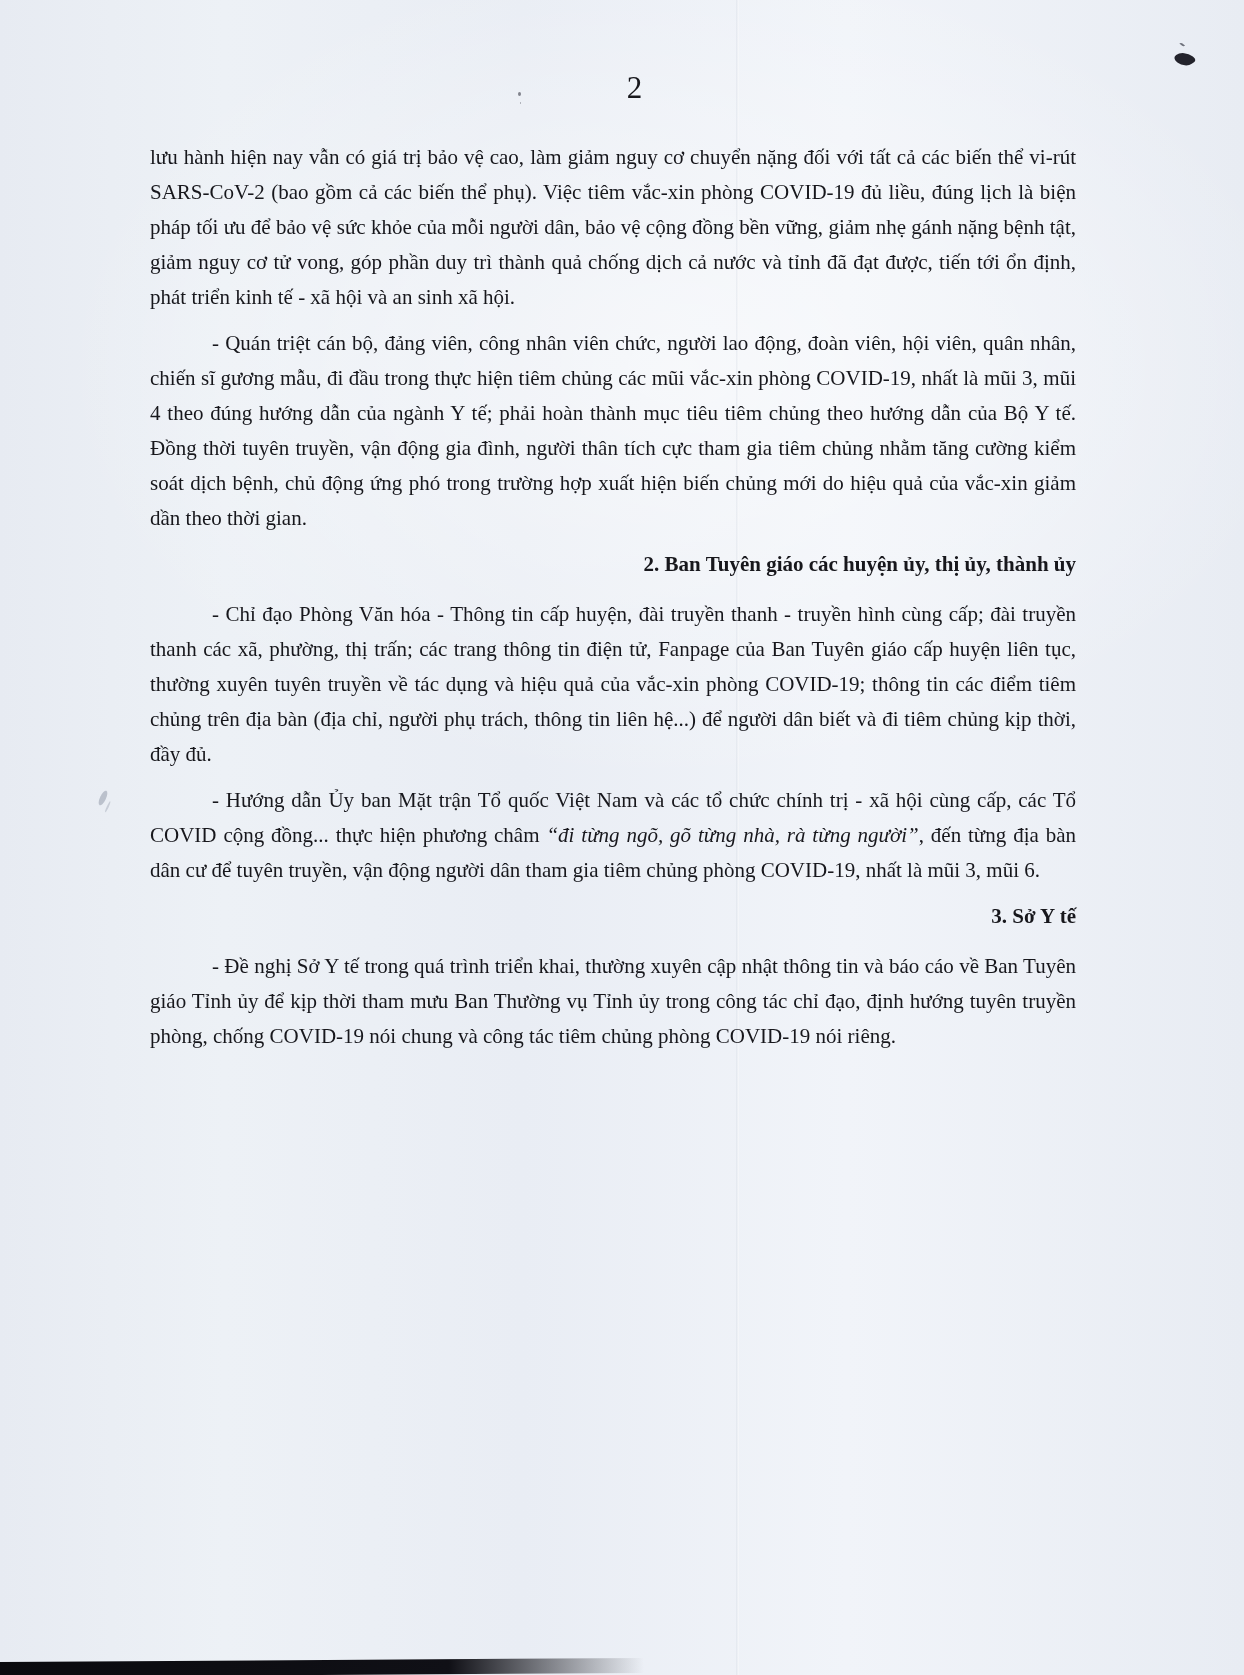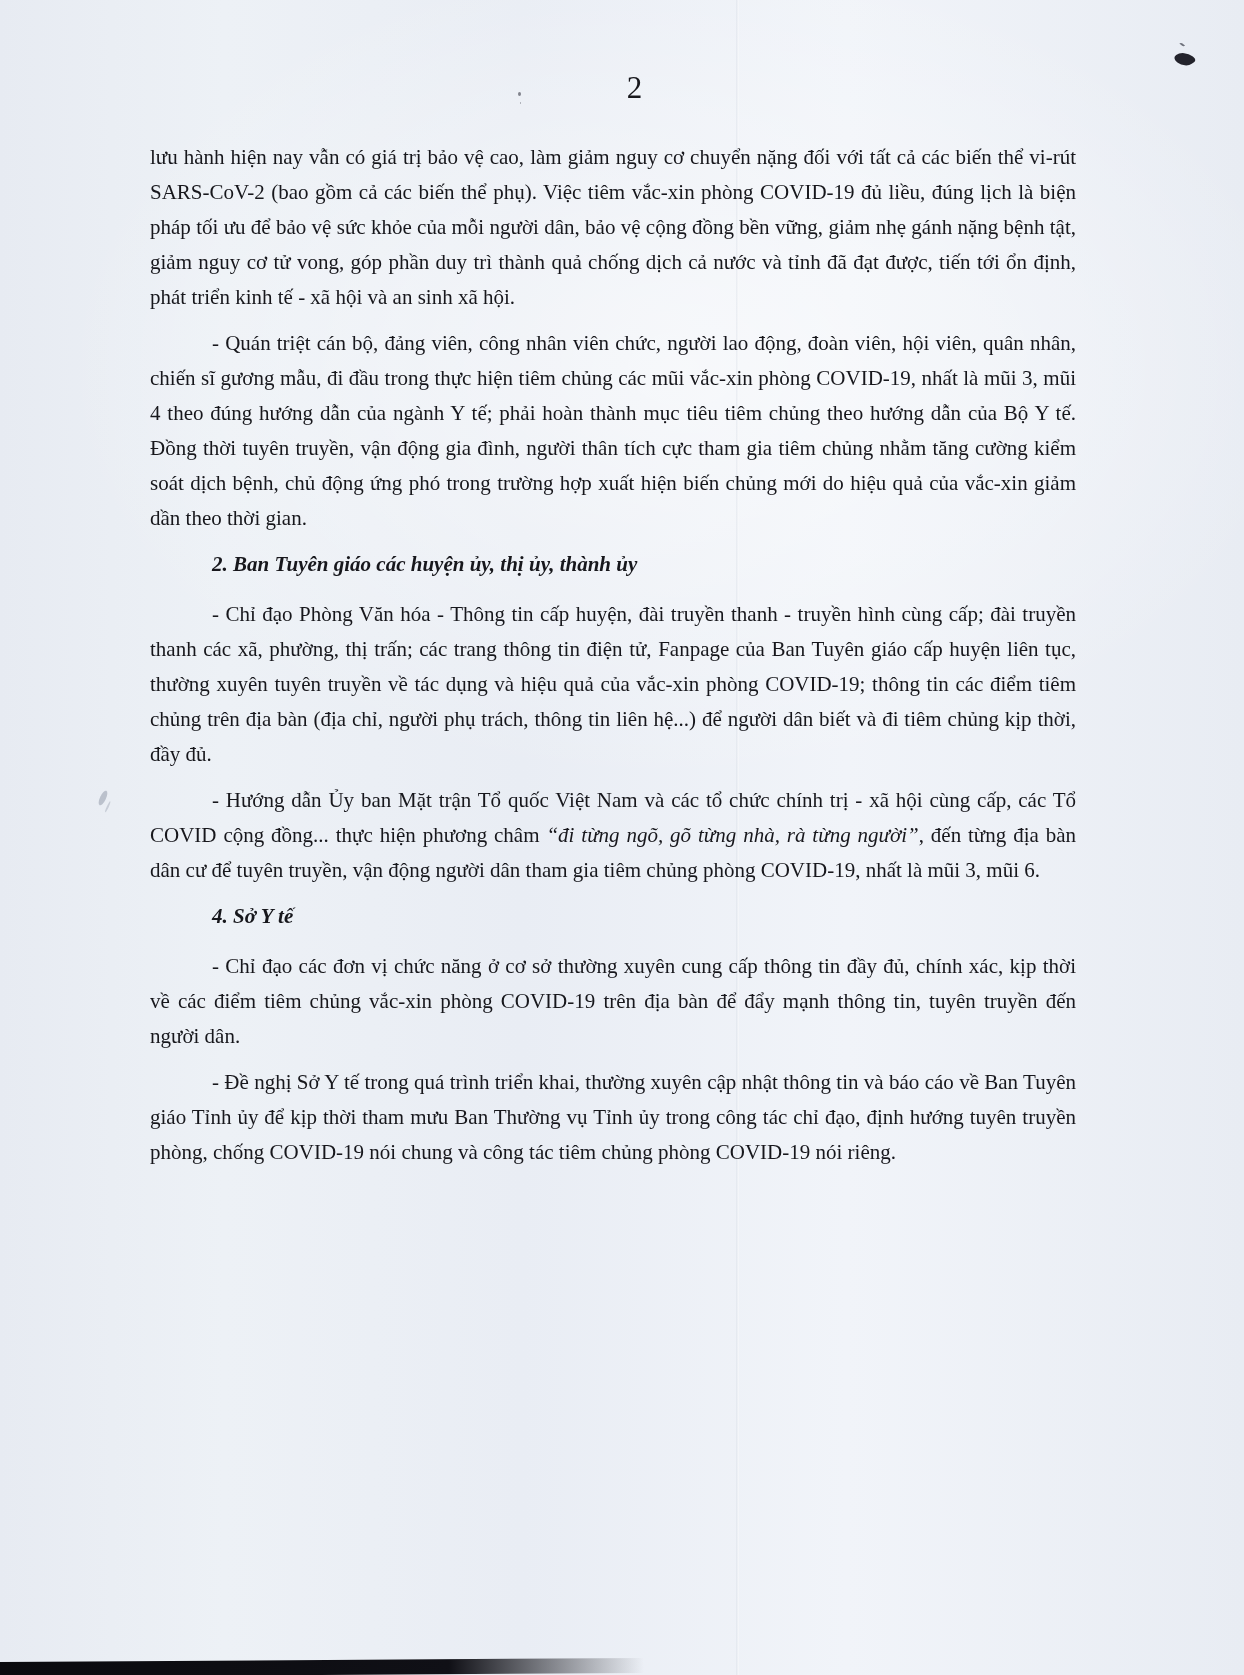--- a/index.html
+++ b/index.html
@@ -50,22 +50,21 @@
     margin: 0 0 11px 0;
     text-indent: 62px;
   }
   .content p.continuation {
     text-indent: 0;
   }
   .content .heading {
     font-weight: bold;
     margin: 5px 0 15px 0;
     text-indent: 62px;
-    text-align: left;
-    font-style: italic;
+    text-align: right;
   }
   .italic { font-style: italic; }
 
   
   .bottom-strip {
     position: absolute;
     left: -6px;
     bottom: -2px;
     width: 650px;
     height: 15px;
@@ -120,23 +119,22 @@
     <p class="continuation"><span>lưu hành hiện nay vẫn có giá trị bảo vệ cao, làm giảm nguy cơ chuyển nặng đối với tất cả các biến thể vi-rút SARS-CoV-2 (bao gồm cả các biến thể phụ). Việc tiêm vắc-xin phòng COVID-19 đủ liều, đúng lịch là biện pháp tối ưu để bảo vệ sức khỏe của mỗi người dân, bảo vệ cộng đồng bền vững, giảm nhẹ gánh nặng bệnh tật, giảm nguy cơ tử vong, góp phần duy trì thành quả chống dịch cả nước và tỉnh đã đạt được, tiến tới ổn định, phát triển kinh tế - xã hội và an sinh xã hội.</span></p>
 
     <p><span>- Quán triệt cán bộ, đảng viên, công nhân viên chức, người lao động, đoàn viên, hội viên, quân nhân, chiến sĩ gương mẫu, đi đầu trong thực hiện tiêm chủng các mũi vắc-xin phòng COVID-19, nhất là mũi 3, mũi 4 theo đúng hướng dẫn của ngành Y tế; phải hoàn thành mục tiêu tiêm chủng theo hướng dẫn của Bộ Y tế. Đồng thời tuyên truyền, vận động gia đình, người thân tích cực tham gia tiêm chủng nhằm tăng cường kiểm soát dịch bệnh, chủ động ứng phó trong trường hợp xuất hiện biến chủng mới do hiệu quả của vắc-xin giảm dần theo thời gian.</span></p>
 
     <p class="heading"><span>2. Ban Tuyên giáo các huyện ủy, thị ủy, thành ủy</span></p>
 
     <p><span>- Chỉ đạo Phòng Văn hóa - Thông tin cấp huyện, đài truyền thanh - truyền hình cùng cấp; đài truyền thanh các xã, phường, thị trấn; các trang thông tin điện tử, Fanpage của Ban Tuyên giáo cấp huyện liên tục, thường xuyên tuyên truyền về tác dụng và hiệu quả của vắc-xin phòng COVID-19; thông tin các điểm tiêm chủng trên địa bàn (địa chỉ, người phụ trách, thông tin liên hệ...) để người dân biết và đi tiêm chủng kịp thời, đầy đủ.</span></p>
 
     <p><span>- Hướng dẫn Ủy ban Mặt trận Tổ quốc Việt Nam và các tổ chức chính trị - xã hội cùng cấp, các Tổ COVID cộng đồng... thực hiện phương châm </span><span class="italic">“đi từng ngõ, gõ từng nhà, rà từng người”</span><span>, đến từng địa bàn dân cư để tuyên truyền, vận động người dân tham gia tiêm chủng phòng COVID-19, nhất là mũi 3, mũi 6.</span></p>
 
-    <p class="heading"><span>4. Sở Y tế</span></p>
+    <p class="heading"><span>3. Sở Y tế</span></p>
 
-    <p><span>- Chỉ đạo các đơn vị chức năng ở cơ sở thường xuyên cung cấp thông tin đầy đủ, chính xác, kịp thời về các điểm tiêm chủng vắc-xin phòng COVID-19 trên địa bàn để đẩy mạnh thông tin, tuyên truyền đến người dân.</span></p>
 
     <p><span>- Đề nghị Sở Y tế trong quá trình triển khai, thường xuyên cập nhật thông tin và báo cáo về Ban Tuyên giáo Tỉnh ủy để kịp thời tham mưu Ban Thường vụ Tỉnh ủy trong công tác chỉ đạo, định hướng tuyên truyền phòng, chống COVID-19 nói chung và công tác tiêm chủng phòng COVID-19 nói riêng.</span></p>
 
 
   </main>
 
   <div class="speck"></div>
   <div class="margin-smudge"></div>
   <div class="ink-mark"></div>
   <div class="bottom-strip"></div>

